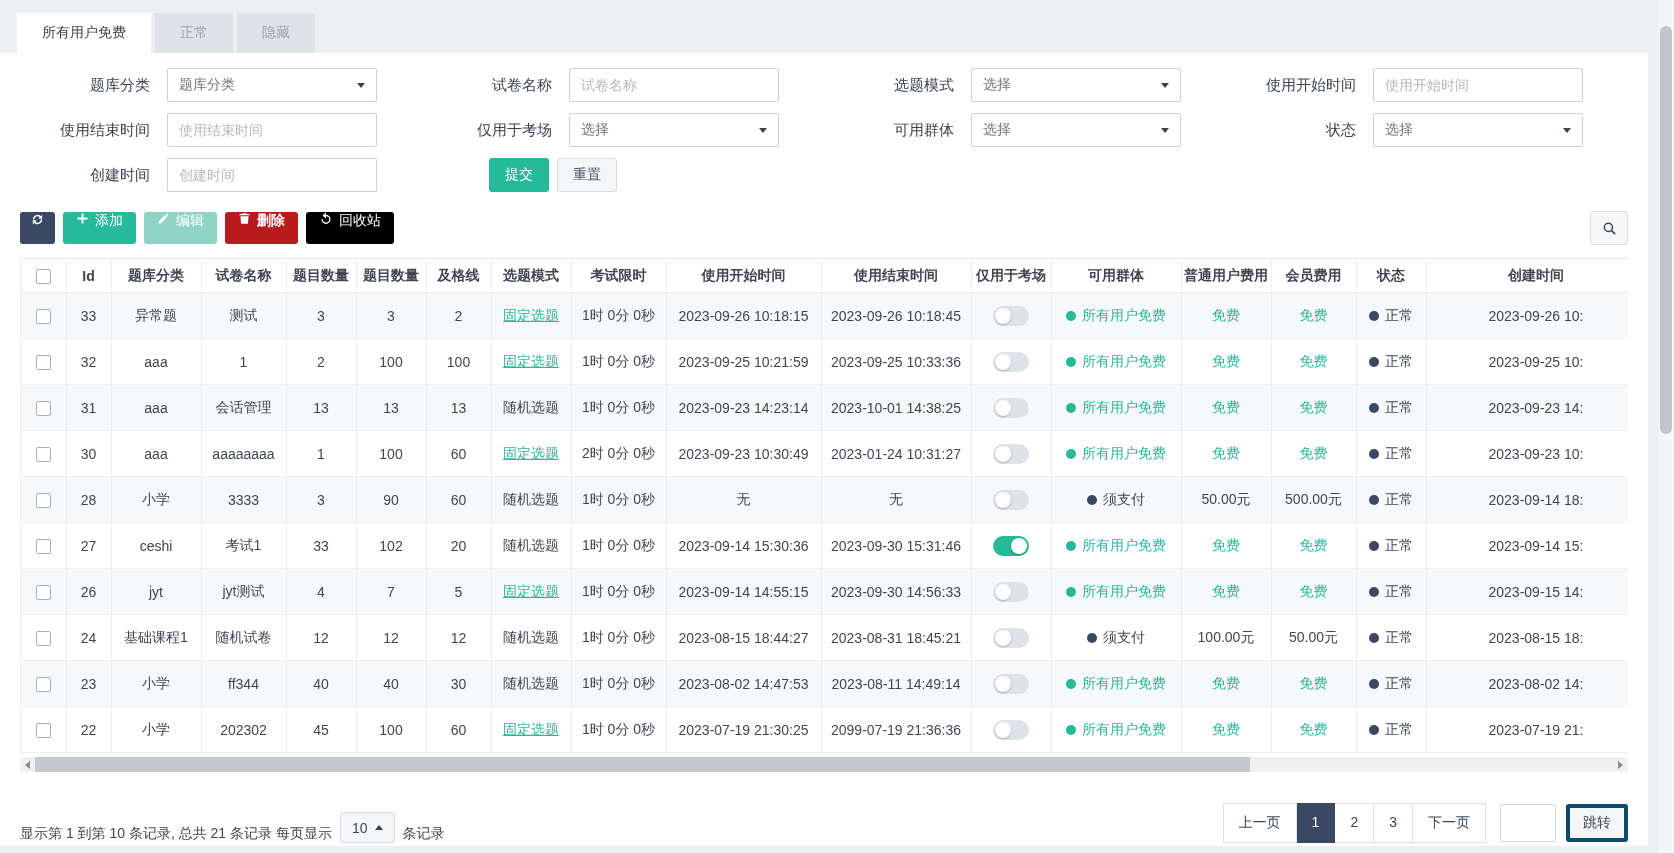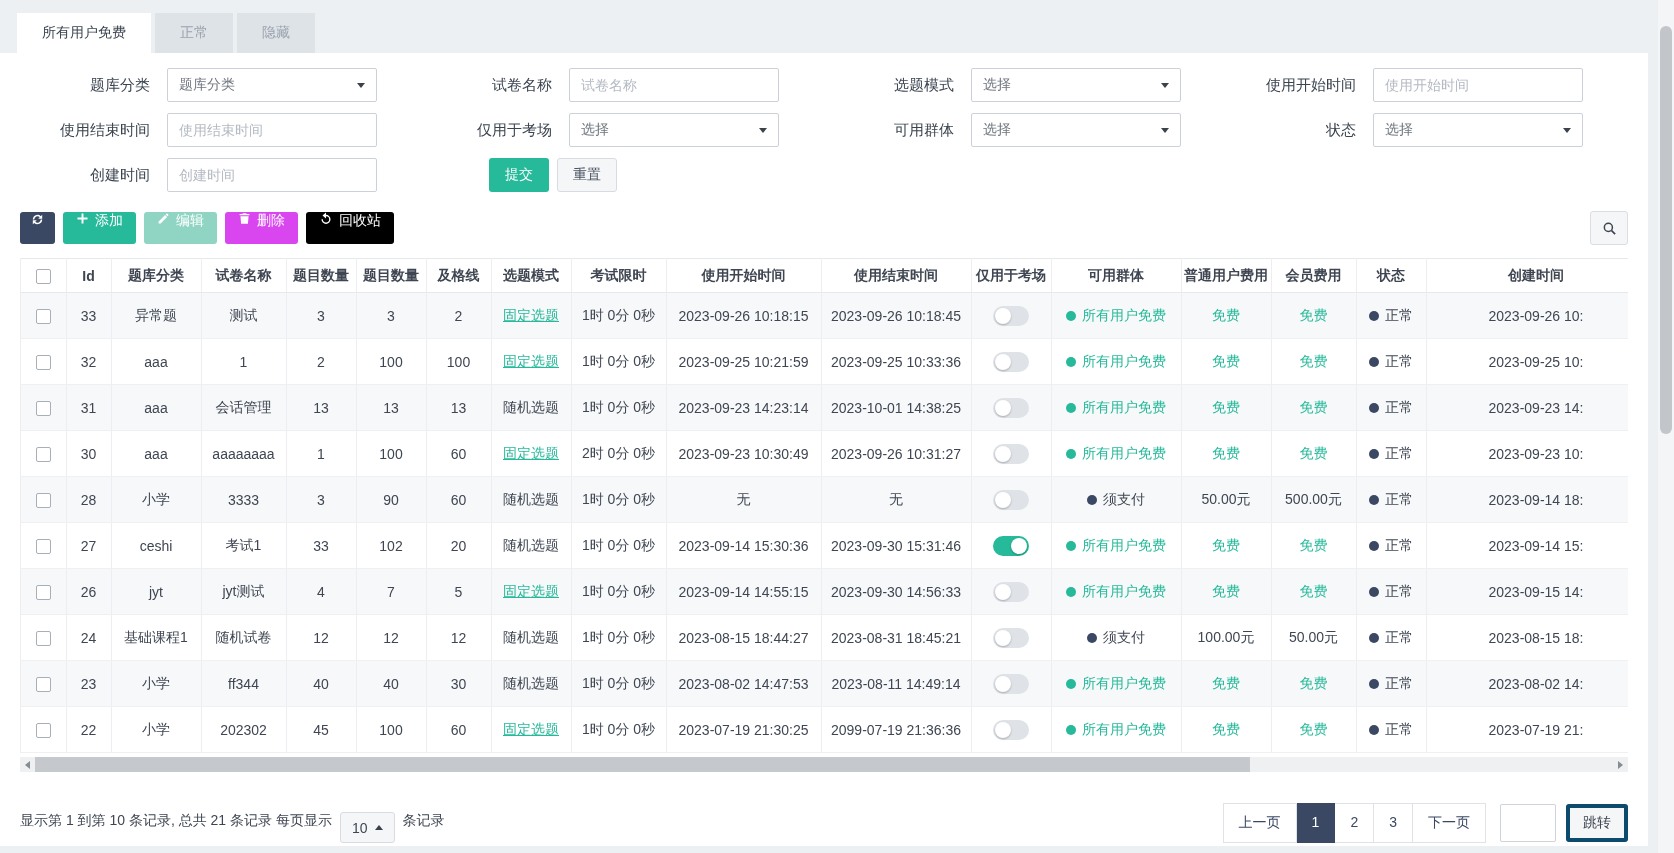--- a/index.html
+++ b/index.html
@@ -31,21 +31,21 @@
   .control.input::placeholder{color:#b4bac2;}
   .submit-cell{margin-left:67px;}
   .btn-submit{height:34px;padding:0 16px;background:#26b99a;color:#fff;border:none;border-radius:3px;font-size:14px;cursor:pointer;}
   .btn-reset{height:34px;padding:0 15px;background:#f5f6f8;color:#4a5260;border:1px solid #d8dce2;border-radius:3px;font-size:14px;margin-left:8px;cursor:pointer;}
   
   .toolbar{display:flex;align-items:center;padding:9px 20px 9px 20px;}
   .tb-btn{height:32px;border:none;border-radius:3px;color:#fff;font-size:14px;display:flex;align-items:flex-start;gap:6px;padding:0 13px;margin-right:8px;cursor:pointer;}
   .tb-refresh{background:#3b4863;width:35px;justify-content:center;padding:0;}
   .tb-add{background:#26b99a;}
   .tb-edit{background:#90d5c3;}
-  .tb-del{background:#d946ef;}
+  .tb-del{background:#b91c1c;font-weight:bold;}
   .tb-recycle{background:#000000;}
   .tb-search{margin-left:auto;width:38px;height:34px;background:#f5f6f8;border:1px solid #dadde2;border-radius:3px;display:flex;align-items:center;justify-content:center;cursor:pointer;}
   
   .table-wrap{margin:4px 0 0 20px;width:1608px;overflow:hidden;border-left:1px solid #eceef1;}
   table{border-collapse:collapse;table-layout:fixed;width:1625px;font-size:14px;color:#3f4652;}
   th{height:34px;font-weight:bold;border-top:1px solid #e6e9ec;border-bottom:1px solid #e6e9ec;border-right:1px solid #eceef1;background:#fff;white-space:nowrap;}
   td{height:46px;text-align:center;border-bottom:1px solid #eef0f2;border-right:1px solid #eceef1;white-space:nowrap;}
   tbody tr:nth-child(odd){background:#f7f8f9;}
   .cb{appearance:none;-webkit-appearance:none;width:15px;height:15px;border:1px solid #a9afb8;border-radius:2px;background:#fff;vertical-align:middle;cursor:pointer;margin:0;}
   .tgreen{color:#26b99a;}
@@ -60,21 +60,21 @@
   
   .hscroll{margin:4px 0 0 20px;width:1608px;height:15px;background:#eef0f2;position:relative;}
   .hthumb{position:absolute;left:15px;top:0;bottom:0;width:1215px;background:#c5c8cc;cursor:pointer;}
   .harrow{position:absolute;top:0;width:15px;height:15px;display:flex;align-items:center;justify-content:center;cursor:pointer;}
   .harrow.left{left:0;}
   .harrow.right{right:0;}
   .tri-left{width:0;height:0;border-top:4px solid transparent;border-bottom:4px solid transparent;border-right:5px solid #878c93;}
   .tri-right{width:0;height:0;border-top:4px solid transparent;border-bottom:4px solid transparent;border-left:5px solid #878c93;}
   
   .footer{display:flex;align-items:center;padding:30px 20px 0 20px;}
-  .finfo{display:flex;align-items:flex-start;font-size:14px;color:#3f4652;margin-top:10px;}
+  .finfo{display:flex;align-items:flex-end;font-size:14px;color:#3f4652;margin-top:10px;}
   .psize{height:31px;border:1px solid #d8dce2;background:#f5f6f8;border-radius:3px;display:flex;align-items:center;gap:7px;padding:0 11px;margin:0 8px;cursor:pointer;}
   .pager{margin-left:auto;display:flex;align-items:center;}
   .pgroup{display:flex;justify-content:space-between;}
   .pbtn{min-width:32px;padding:10px 15px;text-align:center;border:1px solid #dfe3e8;border-left:none;background:#fff;color:#3b4863;font-size:14px;cursor:pointer;}
   .pbtn:first-child{border-left:1px solid #dfe3e8;}
   .pbtn.active{background:#3b4863;border-color:#3b4863;color:#fff;}
   .jump-input{width:56px;height:38px;border:1px solid #cfd4da;border-radius:2px;margin-left:14px;outline:none;padding:0 6px;font-size:14px;}
   .jump-btn{height:38px;padding:0 13px;margin-left:10px;background:#f5f6f8;border:4px solid #0c4a6e;border-radius:3px;color:#3f4652;font-size:14px;cursor:pointer;}
   
   .vscroll{position:absolute;right:0;top:0;width:16px;height:853px;background:#f4f5f6;}
@@ -309,21 +309,21 @@
               <td><input class="cb" type="checkbox" style=""></td>
               <td>30</td>
               <td>aaa</td>
               <td>aaaaaaaa</td>
               <td>1</td>
               <td>100</td>
               <td>60</td>
               <td><span class="mode-link">固定选题</span></td>
               <td>2时 0分 0秒</td>
               <td>2023-09-23 10:30:49</td>
-              <td>2023-09-26 10:31:27</td>
+              <td>2023-01-24 10:31:27</td>
               <td><span class="toggle"></span></td>
               <td><span class="dot green"></span><span class="tgreen">所有用户免费</span></td>
               <td><span class="tgreen">免费</span></td>
               <td><span class="tgreen">免费</span></td>
               <td><span class="dot dark"></span><span>正常</span></td>
               <td>2023-09-23 10:</td>
             </tr>
             <tr>
               <td><input class="cb" type="checkbox" style=""></td>
               <td>28</td>

